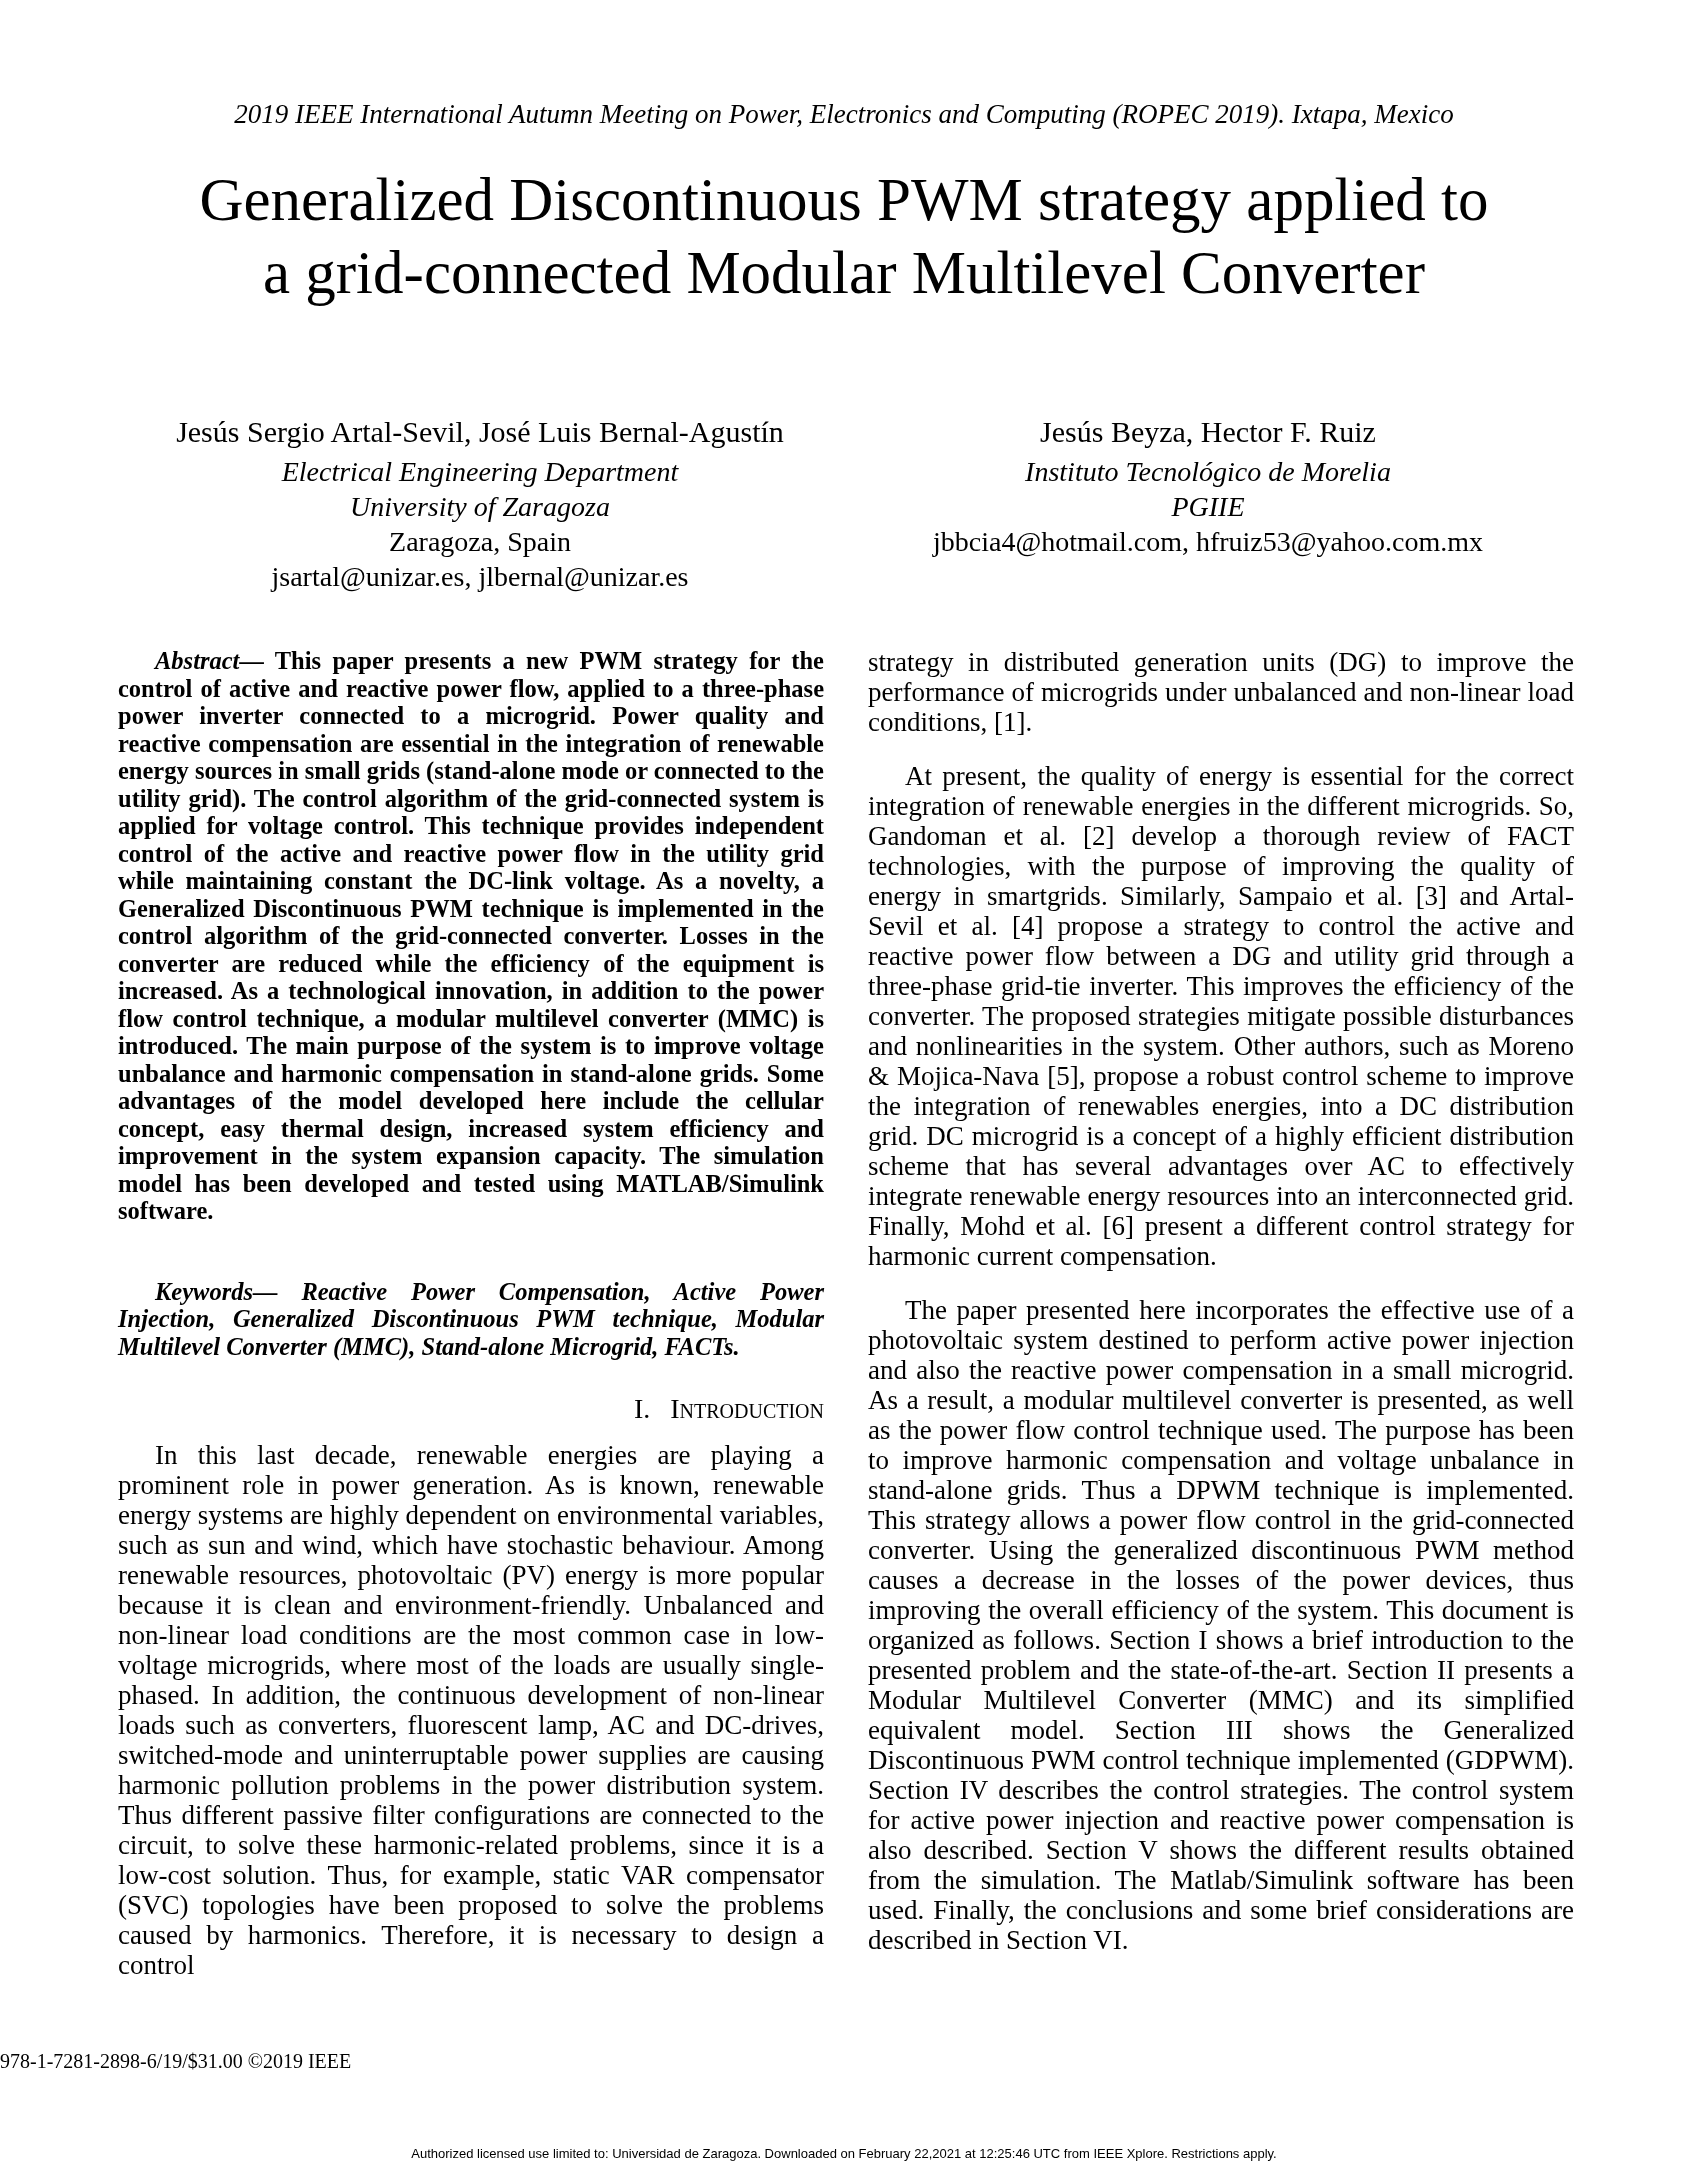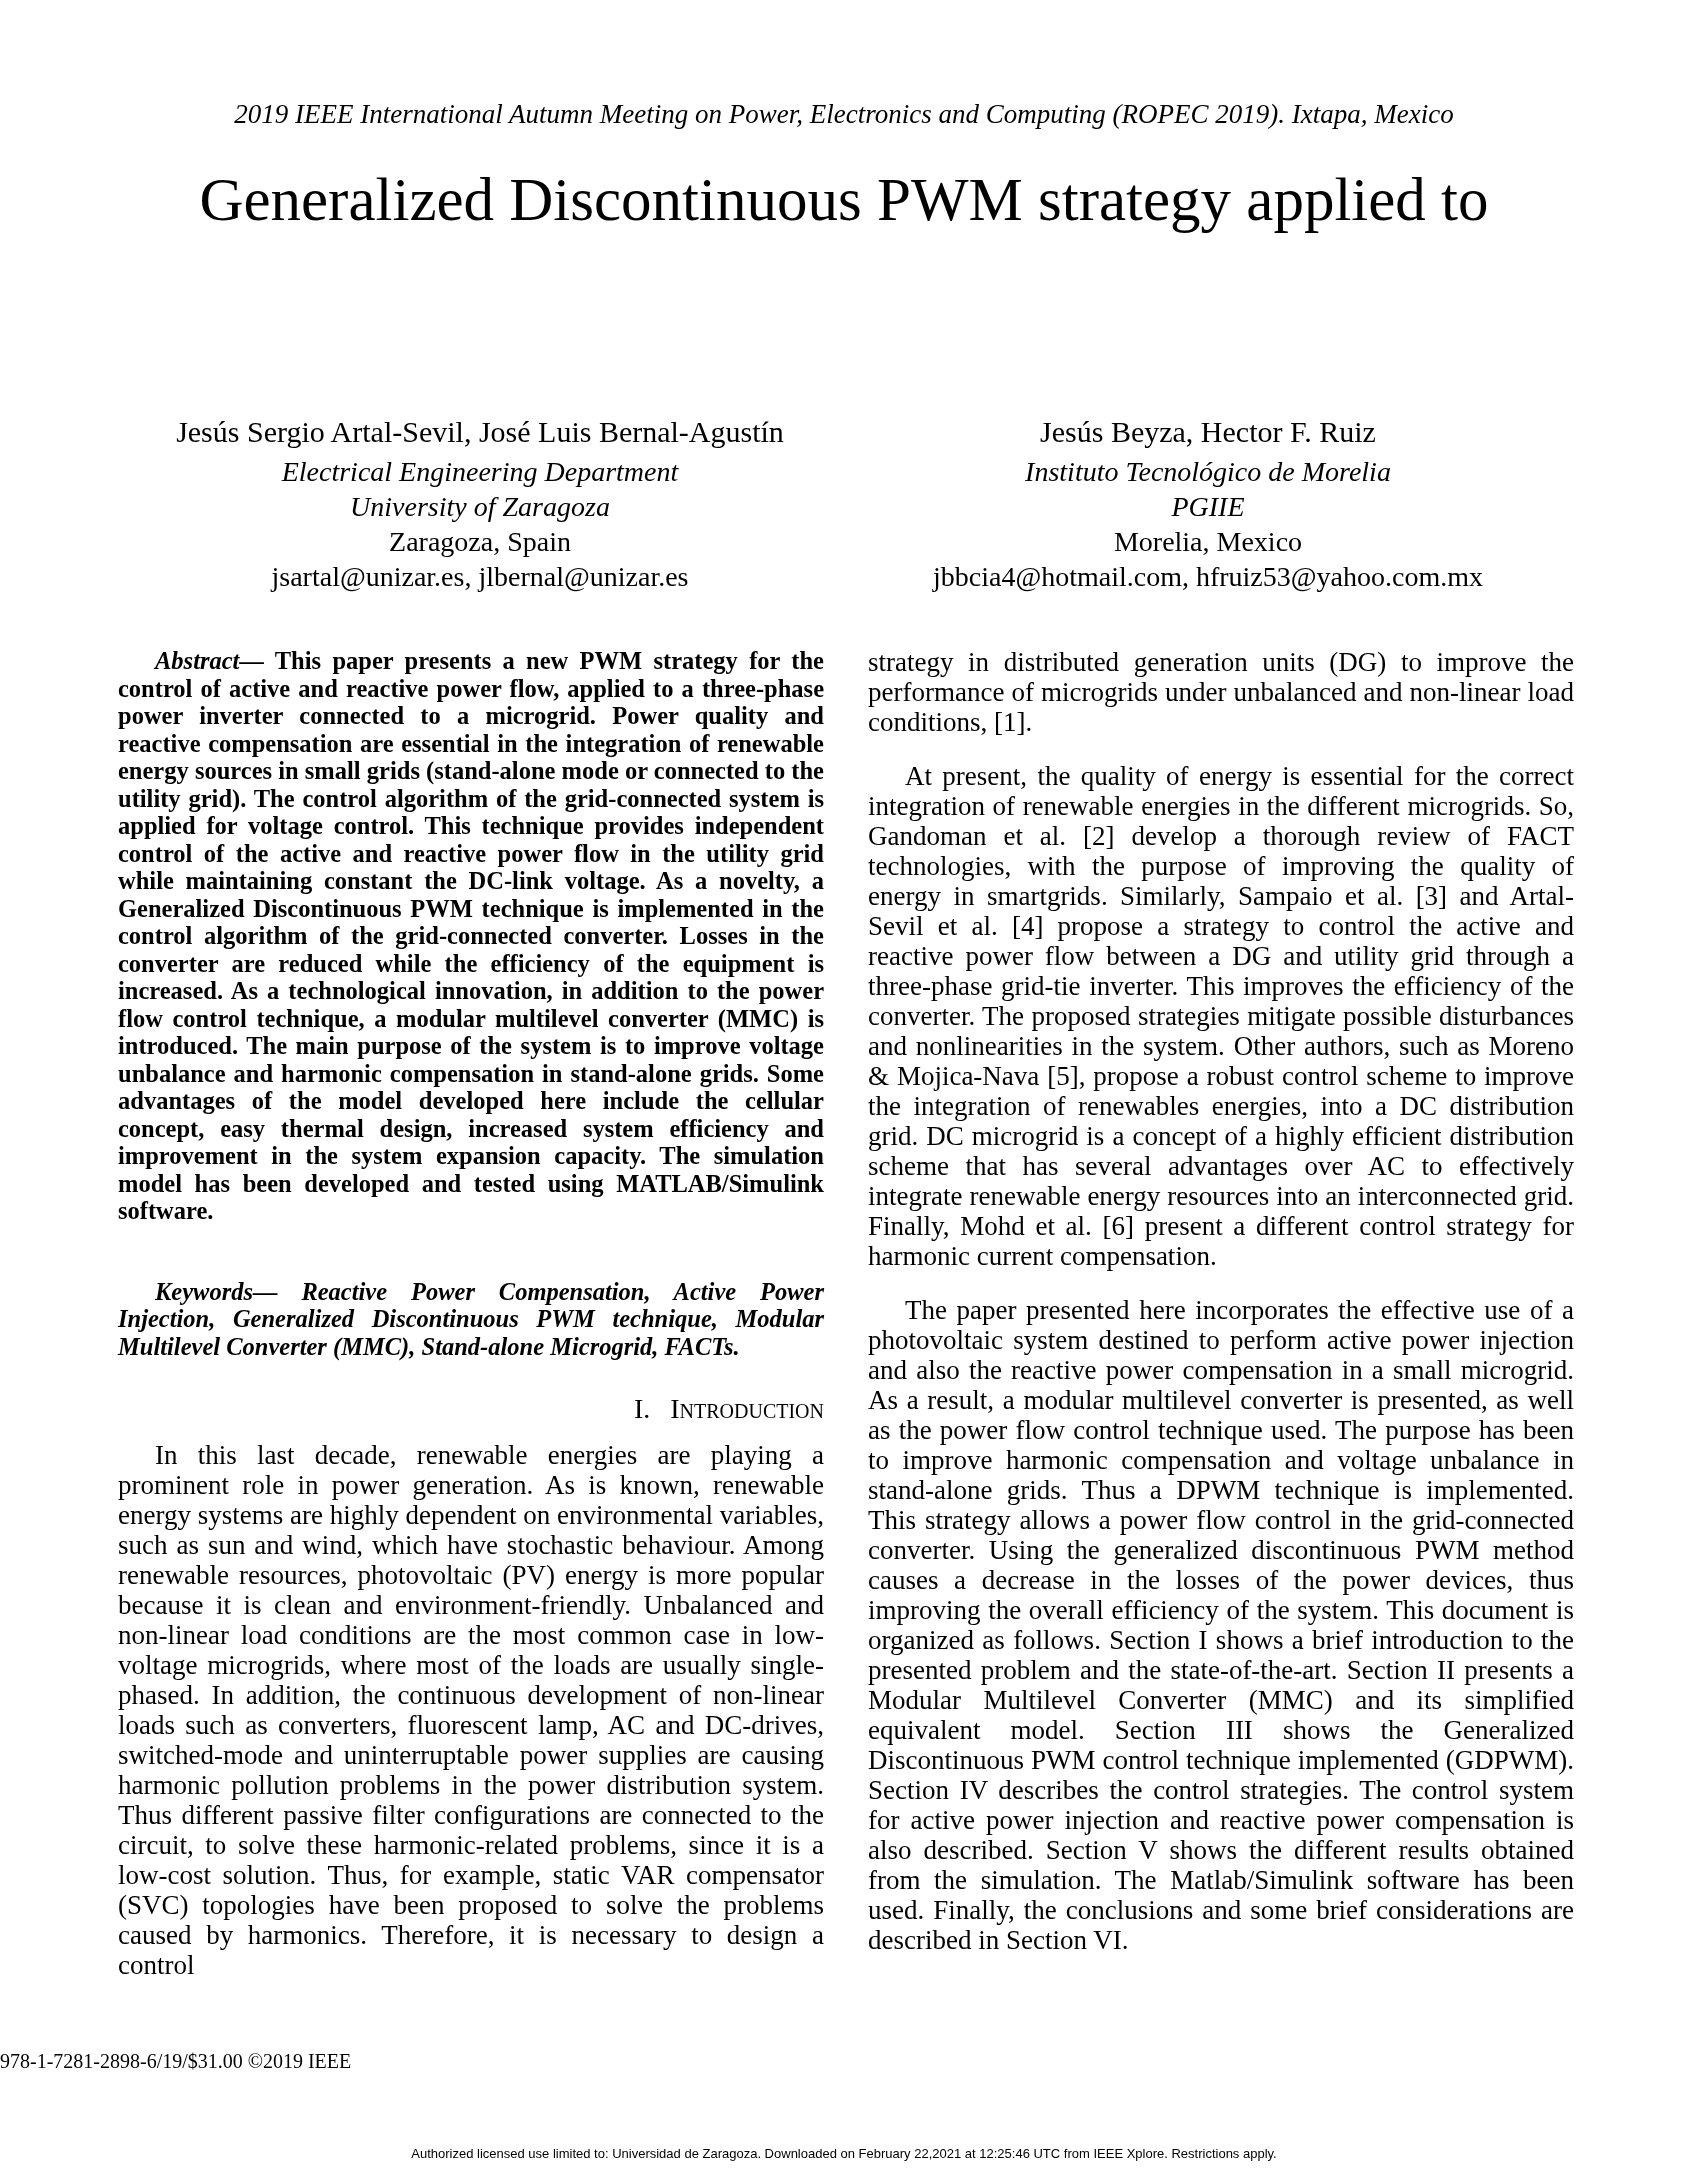--- a/index.html
+++ b/index.html
@@ -93,35 +93,35 @@
 </style>
 </head>
 <body>
 
 <div class="page">
 
   <div class="conf-header">2019 IEEE International Autumn Meeting on Power, Electronics and Computing (ROPEC 2019). Ixtapa, Mexico</div>
 
   <div class="title">
     <div>Generalized Discontinuous PWM strategy applied to</div>
+    <div>a grid-connected Modular Multilevel Converter</div>
   </div>
 
   <div class="authors">
     <div class="author">
       <div class="a-name">Jesús Sergio Artal-Sevil, José Luis Bernal-Agustín</div>
       <div class="a-line italic">Electrical Engineering Department</div>
       <div class="a-line italic">University of Zaragoza</div>
       <div class="a-line">Zaragoza, Spain</div>
       <div class="a-line">jsartal@unizar.es, jlbernal@unizar.es</div>
     </div>
     <div class="author">
       <div class="a-name">Jesús Beyza, Hector F. Ruiz</div>
       <div class="a-line italic">Instituto Tecnológico de Morelia</div>
       <div class="a-line italic">PGIIE</div>
-      <div class="a-line">Morelia, Mexico</div>
       <div class="a-line">jbbcia4@hotmail.com, hfruiz53@yahoo.com.mx</div>
     </div>
   </div>
 
   <div class="columns">
 
     <div class="col col-left">
       <p class="abstract">
         <span class="lead">Abstract—</span><span> This paper presents a new PWM strategy for the control of active and reactive power flow, applied to a three-phase power inverter connected to a microgrid. Power quality and reactive compensation are essential in the integration of renewable energy sources in small grids (stand-alone mode or connected to the utility grid). The control algorithm of the grid-connected system is applied for voltage control. This technique provides independent control of the active and reactive power flow in the utility grid while maintaining constant the DC-link voltage. As a novelty, a Generalized Discontinuous PWM technique is implemented in the control algorithm of the grid-connected converter. Losses in the converter are reduced while the efficiency of the equipment is increased. As a technological innovation, in addition to the power flow control technique, a modular multilevel converter (MMC) is introduced. The main purpose of the system is to improve voltage unbalance and harmonic compensation in stand-alone grids. Some advantages of the model developed here include the cellular concept, easy thermal design, increased system efficiency and improvement in the system expansion capacity. The simulation model has been developed and tested using MATLAB/Simulink software.</span>
       </p>

